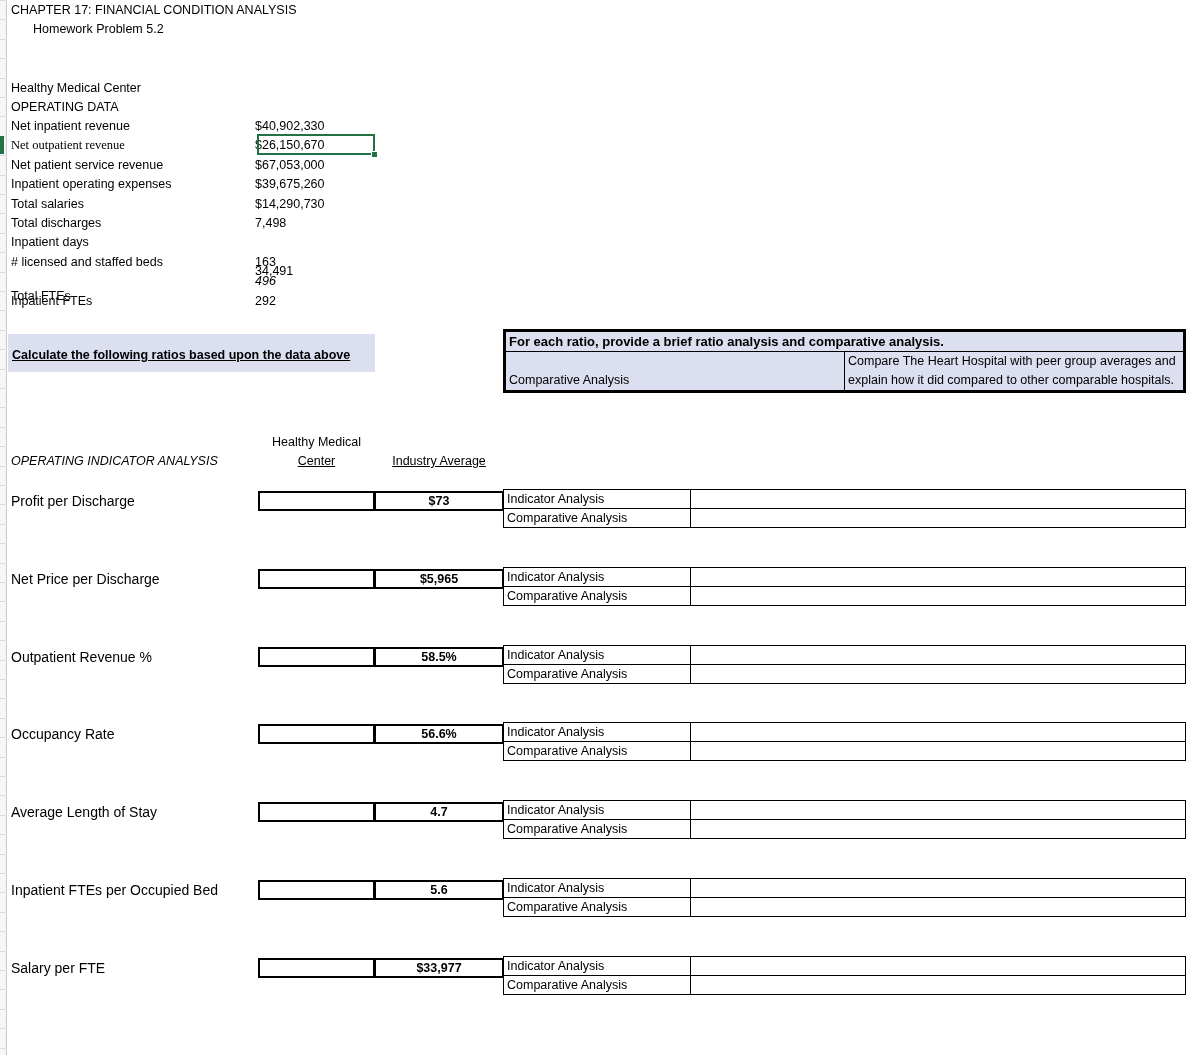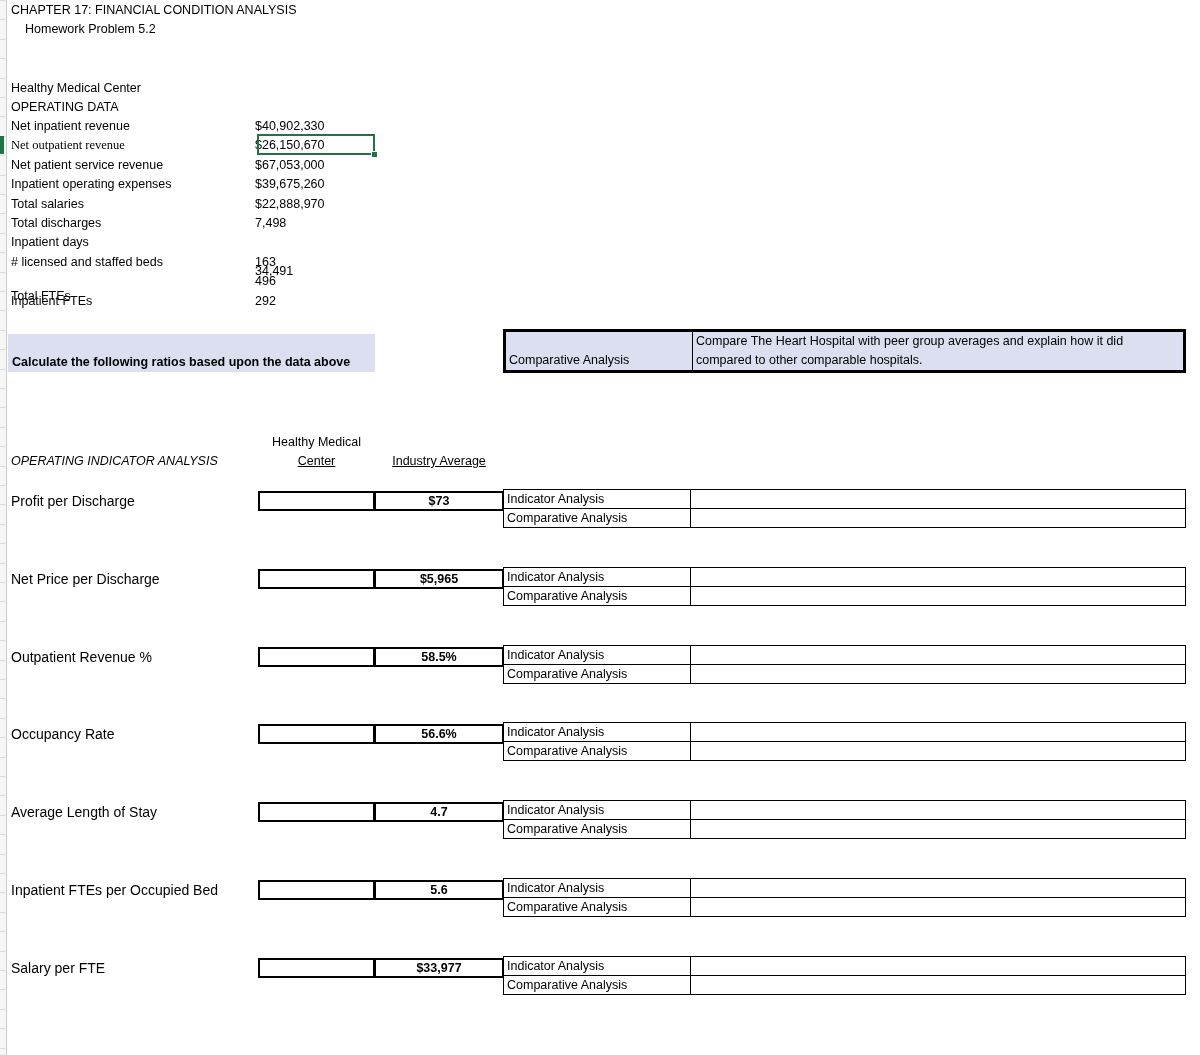--- a/index.html
+++ b/index.html
@@ -80,24 +80,25 @@
     left: 8px;
     top: 334px;
     width: 367px;
     height: 38px;
     background: #dbdfef;
     box-sizing: border-box;
   }
   #calc-note span {
     position: absolute;
     left: 4px;
-    bottom: 3px;
+    bottom: 10px;
     font-weight: bold;
     font-size: 12.5px;
     white-space: nowrap;
+    text-decoration: underline;
   }
 
   
   #instr-table {
     position: absolute;
     left: 503px;
     top: 329px;
     width: 683px;
     border: 2px solid #000000;
     border-collapse: collapse;
@@ -238,58 +239,61 @@
     <div class="gutter-tick" style="top: 951px;"></div>
     <div class="gutter-tick" style="top: 970px;"></div>
     <div class="gutter-tick" style="top: 989px;"></div>
     <div class="gutter-tick" style="top: 1009px;"></div>
     <div class="gutter-tick" style="top: 1028px;"></div>
     <div class="gutter-tick" style="top: 1048px;"></div>
   </div>
 <div id="row-marker" style="top: 136px; height: 18px; background: rgb(33, 115, 70);"></div>
 
 <div class="cell b" style="left:11px; top:1px;">CHAPTER 17: FINANCIAL CONDITION ANALYSIS</div>
-<div class="cell b" style="left:17px; top:20px;padding-left:8px;">Homework Problem 5.2</div>
+<div class="cell b" style="left:25px; top:20px;padding-left:8px;">Homework Problem 5.2</div>
 
 <div class="cell b" style="left:11px; top:79px;">Healthy  Medical Center</div>
 <div class="cell b" style="left:11px; top:98px;">OPERATING DATA</div>
 
 <div id="op-data">
     <div class="cell label" style="top: 117px;">Net inpatient revenue</div>
     <div class="cell value" style="top: 117px;">$40,902,330</div>
     <div class="cell label" style="top: 136px; font-family: Liberation Serif, serif;">Net outpatient revenue</div>
     <div class="cell value" style="top: 136px;">$26,150,670</div>
     <div class="cell label" style="top: 156px;">Net patient service revenue</div>
     <div class="cell value" style="top: 156px;">$67,053,000</div>
     <div class="cell label" style="top: 175px;">Inpatient operating expenses</div>
     <div class="cell value" style="top: 175px;">$39,675,260</div>
     <div class="cell label" style="top: 195px;">Total salaries</div>
-    <div class="cell value" style="top: 195px;">$22,888,970</div>
+    <div class="cell value" style="top: 195px;">$14,290,730</div>
     <div class="cell label" style="top: 214px;">Total discharges</div>
     <div class="cell value" style="top: 214px;">7,498</div>
     <div class="cell label" style="top: 233px;">Inpatient days</div>
     <div class="cell value" style="top: 238px; margin-top: 24px;">34,491</div>
     <div class="cell label" style="top: 253px;"># licensed and staffed beds</div>
     <div class="cell value" style="top: 253px;">163</div>
     <div class="cell label" style="top: 287px;">Total FTEs</div>
-    <div class="cell value" style="top: 272px;">496</div>
+    <div class="cell value" style="top: 272px; font-style: italic;">496</div>
     <div class="cell label" style="top: 292px;">Inpatient FTEs</div>
     <div class="cell value" style="top: 292px;">292</div>
   </div>
 
 <div id="selected-cell" style="left: 257px; top: 134px; width: 118px; height: 21px; border-color: rgb(33, 115, 70);"></div>
 <div id="fill-handle" style="left: 371px; top: 151px; background: rgb(33, 115, 70);"></div>
 
 <div id="calc-note">
   <span>Calculate the following ratios based upon the data above</span>
 </div>
 
 <div id="instr-table">
   <table>
     <tbody>
+        <tr>
+      <td class="hdr" colspan="2">For each ratio, provide a brief ratio analysis and comparative analysis.</td>
+    </tr>
     <tr>
       <td class="lbl two-line">Comparative Analysis</td>
       <td class="two-line">Compare The Heart Hospital with peer group averages and explain how it did compared to other comparable hospitals.</td>
     </tr>
   </tbody>
     </table>
 </div>
 
 <div class="cell b ital" style="left:11px; top:452px;">OPERATING INDICATOR ANALYSIS</div>
 <div class="cell b c" style="left:258px; top:433px; width:117px;">Healthy  Medical</div>

